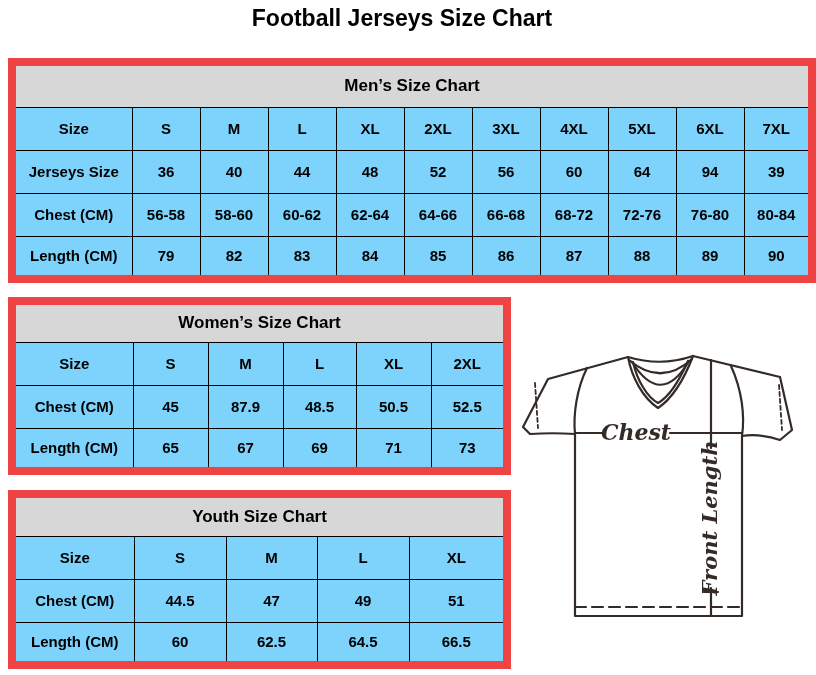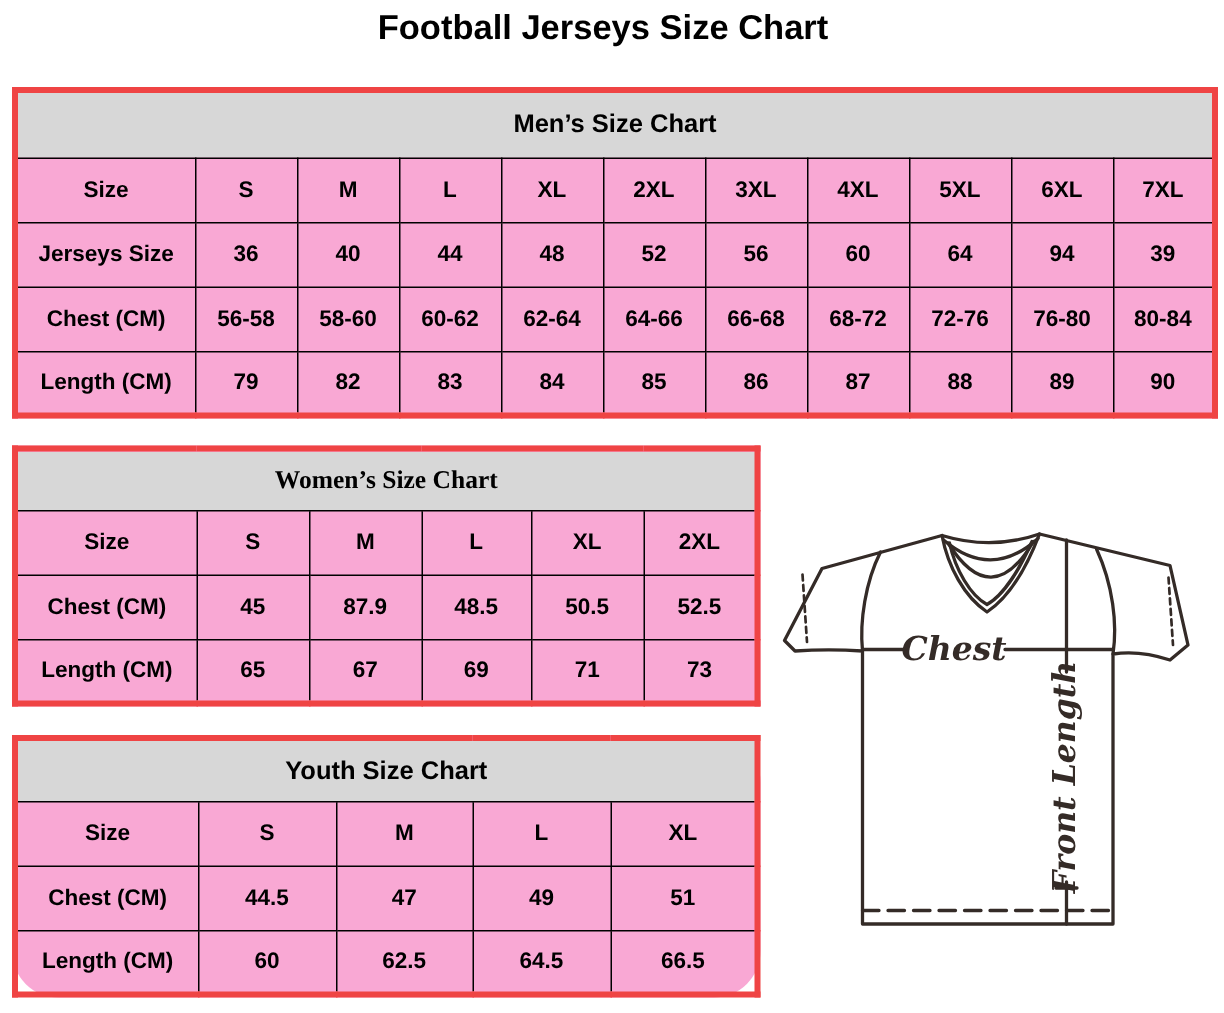--- a/index.html
+++ b/index.html
@@ -20,43 +20,43 @@
     margin: 0;
     text-align: center;
     font-size: 23px;
     font-weight: bold;
     letter-spacing: 0px;
   }
   table.size-table {
     position: absolute;
     border-collapse: collapse;
     table-layout: fixed;
-    border: 4px solid #ef4444;
-    background: #f9a8d4;
+    border: 8px solid #ef4444;
+    background: #7dd3fc;
   }
   .size-table th, .size-table td {
     border: 1px solid #000;
     text-align: center;
     vertical-align: middle;
     font-weight: bold;
     padding: 0;
     overflow: hidden;
   }
   .size-table .title-row th {
     background: #d7d7d7;
     font-size: 17px;
   }
   .size-table td { font-size: 15px; }
   table.mens   { left: 8px; top: 58px;  width: 800px; }
   .mens .title-row   { height: 45px; }
   .mens tbody tr     { height: 43px; }
   table.womens { left: 8px; top: 297px; width: 495px; }
-  .womens .title-row { height: 41px; font-family: Liberation Serif, serif; }
+  .womens .title-row { height: 41px; }
   .womens tbody tr   { height: 43px; }
-  table.youth  { left: 8px; top: 490px; width: 495px; border-radius: 31px; }
+  table.youth  { left: 8px; top: 490px; width: 495px; }
   .youth .title-row  { height: 42px; }
   .youth tbody tr    { height: 43px; }
   .jersey-wrap {
     position: absolute;
     left: 515px;
     top: 340px;
     width: 300px;
     height: 290px;
   }
   .jersey-wrap svg { display: block; }

